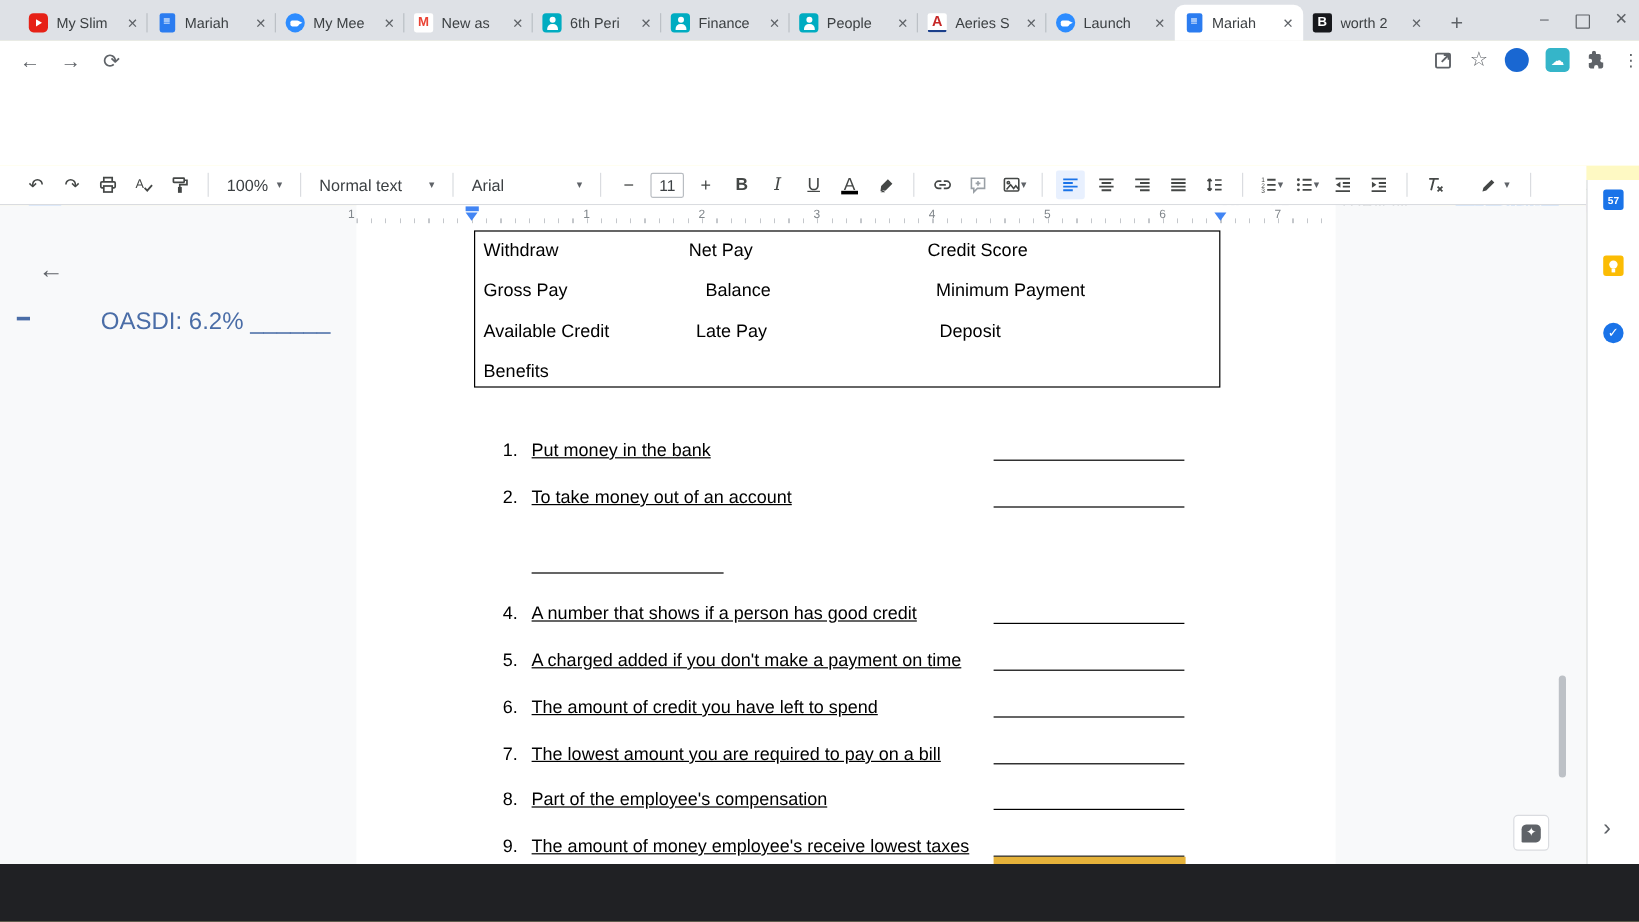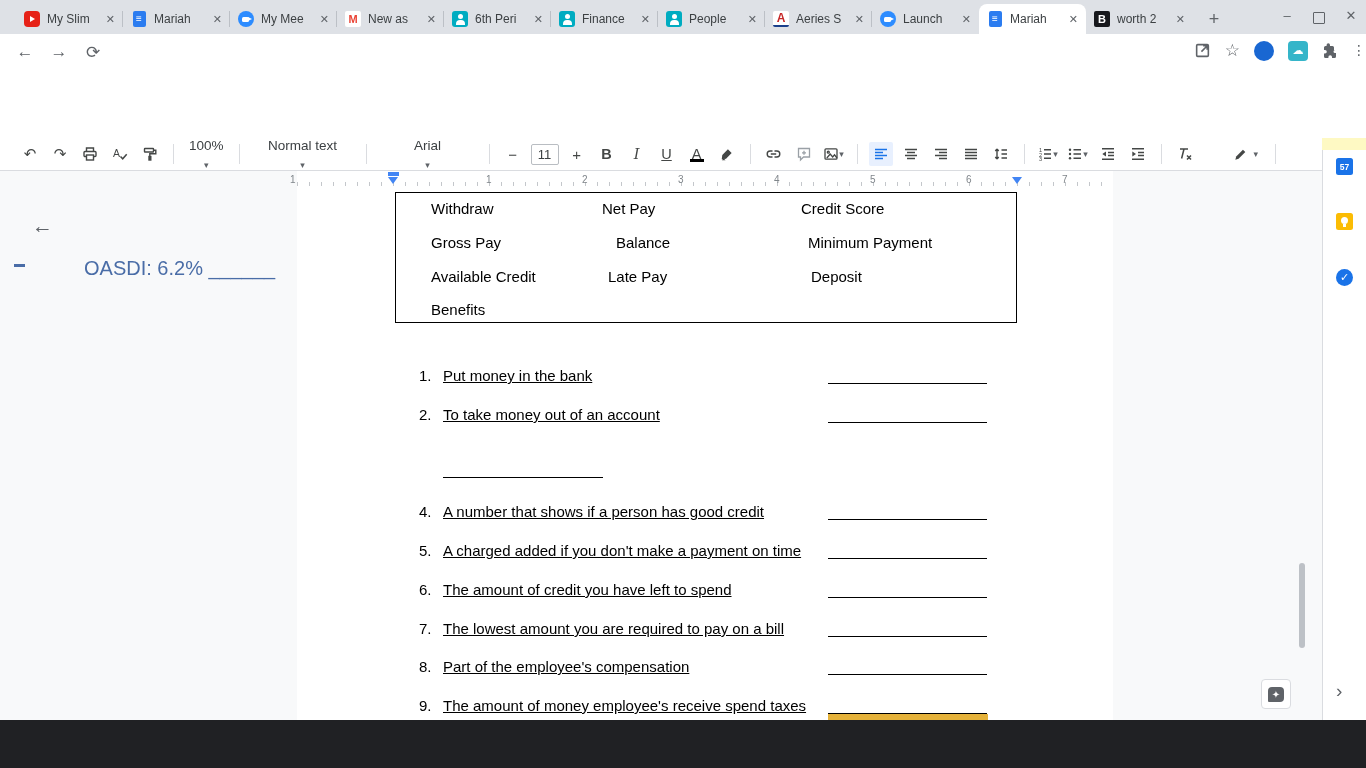--- a/index.html
+++ b/index.html
@@ -53,21 +53,21 @@
   .turnin{background:#f1f3f4;border-radius:4px;height:31px;padding:0 17px;display:flex;align-items:center;font-size:13.5px;color:#444746;letter-spacing:.4px;font-weight:500;}
   .sharebtn{background:#1a73e8;border-radius:4px;height:32px;padding:0 14px 0 10px;display:flex;align-items:center;gap:8px;color:#fff;font-size:14px;font-weight:500;}
   .avatar{width:31px;height:31px;border-radius:50%;background:radial-gradient(circle at 50% 30%,#f7c8cf 0 40%,#e4euro 0),#f2b8c6;position:relative;overflow:hidden;background:#f5c3cb;}
   .avatar i{position:absolute;left:7px;top:4px;width:17px;height:12px;background:#b3274f;border-radius:45% 45% 60% 60%;}
   .avatar b{position:absolute;left:5px;top:19px;width:21px;height:12px;background:#d8385e;border-radius:50% 50% 0 0;}
   
   .toolbar{position:absolute;left:0;top:138px;width:1322px;height:33px;background:#fff;border-bottom:1px solid #dadce0;display:flex;align-items:center;padding-left:18px;box-sizing:border-box;gap:6px;}
   .tbtn{height:24px;min-width:24px;display:flex;align-items:center;justify-content:center;color:#444746;font-size:15px;border-radius:2px;}
   .tbtn.active{background:#e8f0fe;}
   .tsep{width:1px;height:20px;background:#dadce0;margin:0 5px;}
-  .tsel{display:flex;align-items:center;gap:7px;font-size:13.5px;color:#3c4043;padding:0 4px;flex-direction:column;}
+  .tsel{display:flex;align-items:center;gap:7px;font-size:13.5px;color:#3c4043;padding:0 4px;}
   .dd{font-size:9px;color:#5f6368;}
   .sizebox{width:26px;height:19px;border:1px solid #b9bdc2;border-radius:2px;display:flex;align-items:center;justify-content:center;font-size:13px;color:#3c4043;}
   .fmt{font-size:14.5px;color:#444746;width:24px;text-align:center;}
   .fmt.u{text-decoration:underline;}
   .fmt.a{position:relative;}
   .fmt.a:after{content:"";position:absolute;left:5px;right:5px;bottom:0px;height:3px;background:#000;}
   .collapse{position:absolute;right:36px;top:146px;color:#5f6368;font-size:13px;}
   svg.ic{display:block;}
   
   .ruler{position:absolute;left:0;top:171px;width:1322px;height:19px;background:#f8f9fa;}
@@ -77,21 +77,21 @@
   .rnum{position:absolute;top:3px;font-size:10px;color:#80868b;}
   .rmark-bar{position:absolute;left:388px;top:1px;width:11px;height:4px;background:#4285f4;}
   .rtri{position:absolute;top:6px;width:0;height:0;border-left:5.5px solid transparent;border-right:5.5px solid transparent;border-top:7px solid #4285f4;}
   
   .docarea{position:absolute;left:0;top:190px;width:1322px;height:530px;background:#f8f9fa;overflow:hidden;}
   .pagebg{position:absolute;left:297px;top:0;width:816px;height:530px;background:#fff;}
   .outline-back{position:absolute;left:32px;top:24px;font-size:21px;color:#5f6368;}
   .outline-item{position:absolute;left:38px;top:67px;font-size:20px;color:#4a6da7;white-space:nowrap;margin-left:46px;}
   .outline-dash{position:absolute;left:14px;top:74px;width:11px;height:2.5px;background:#4a6da7;}
   .wordbank{position:absolute;left:395px;top:2px;width:622px;height:131px;border:1.5px solid #000;box-sizing:border-box;}
-  .wb-row{position:absolute;left:0;width:100%;height:33px;margin-left:28px;}
+  .wb-row{position:absolute;left:0;width:100%;height:33px;}
   .wb-cell{position:absolute;font-size:15px;color:#000;white-space:nowrap;top:7px;}
   .q{position:absolute;left:419px;font-size:15px;color:#000;white-space:nowrap;text-decoration:underline;}
   .q .qn{display:inline-block;width:24px;}
   .blank{position:absolute;width:159px;border-bottom:1.3px solid #000;height:14px;}
   .hl-yellow{position:absolute;left:828px;top:524px;width:160px;height:6px;background:#e5b23a;}
   .scrollbar{position:absolute;left:1299px;top:373px;width:6px;height:85px;background:#bdc1c6;border-radius:3px;}
   .explore{position:absolute;left:1261px;top:489px;width:28px;height:28px;border:1px solid #dadce0;border-radius:4px;background:#fff;display:flex;align-items:center;justify-content:center;}
   .explore i{width:16px;height:15px;background:#5f6368;border-radius:4px 4px 4px 1px;display:flex;align-items:center;justify-content:center;color:#fff;font-size:10px;}
   
   .sidepanel{position:absolute;left:1322px;top:150px;width:44px;height:570px;background:#fff;border-left:1px solid #dadce0;}
@@ -496,21 +496,21 @@
       </div>
     </div>
 
     <div class="q" style="top:177px"><span class="qn">1.</span><span>Put money in the bank</span></div>
     <div class="q" style="top:216px"><span class="qn">2.</span><span>To take money out of an account</span></div>
     <div class="q" style="top:313px"><span class="qn">4.</span><span>A number that shows if a person has good credit</span></div>
     <div class="q" style="top:352px"><span class="qn">5.</span><span>A charged added if you don't make a payment on time</span></div>
     <div class="q" style="top:391px"><span class="qn">6.</span><span>The amount of credit you have left to spend</span></div>
     <div class="q" style="top:430px"><span class="qn">7.</span><span>The lowest amount you are required to pay on a bill</span></div>
     <div class="q" style="top:468px"><span class="qn">8.</span><span>Part of the employee's compensation</span></div>
-    <div class="q" style="top:507px"><span class="qn">9.</span><span>The amount of money employee's receive spend taxes</span></div>
+    <div class="q" style="top:507px"><span class="qn">9.</span><span>The amount of money employee's receive lowest taxes</span></div>
 
     <div class="blank" style="left:828px;top:179px"></div>
     <div class="blank" style="left:828px;top:218px"></div>
     <div class="blank" style="left:443px;top:273px;width:160px"></div>
     <div class="blank" style="left:828px;top:315px"></div>
     <div class="blank" style="left:828px;top:354px"></div>
     <div class="blank" style="left:828px;top:393px"></div>
     <div class="blank" style="left:828px;top:432px"></div>
     <div class="blank" style="left:828px;top:470px"></div>
     <div class="blank" style="left:828px;top:509px"></div>

